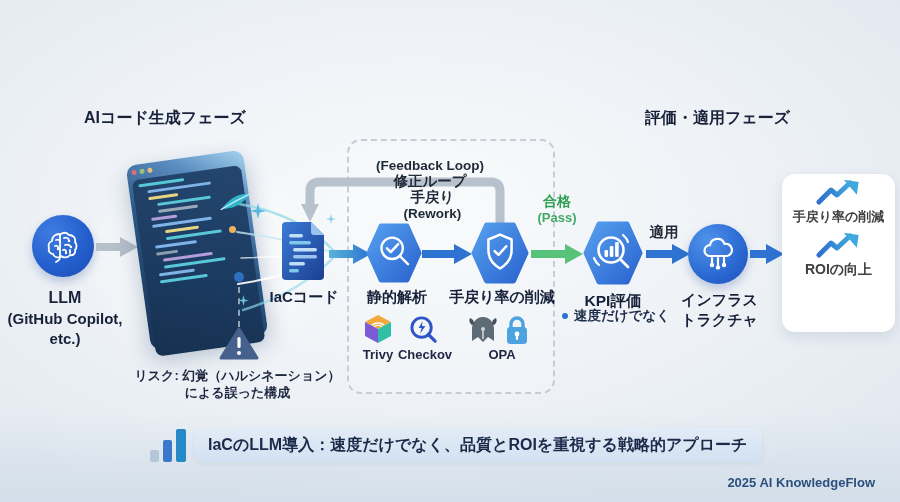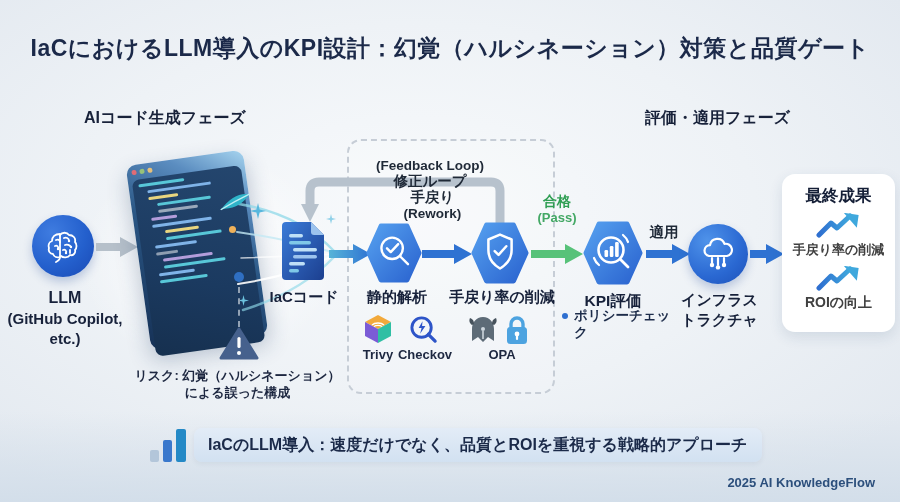--- a/index.html
+++ b/index.html
@@ -60,21 +60,20 @@
   .loop-l{font-size:14.5px;font-weight:bold;color:#1f2937;line-height:17px;}
   .loop-e{font-size:13.5px;font-weight:bold;color:#1f2937;}
 </style>
 </head>
 <body>
 
 <div class="canvas">
 
   <div class="abs glow"></div>
 
-  <div class="abs title ctr">IaCにおけるLLM導入のKPI設計：幻覚（ハルシネーション）対策と品質ゲート</div>
 
   <div class="abs phase ctr" style="left:60px;top:108px;width:210px;">AIコード生成フェーズ</div>
   <div class="abs phase ctr" style="left:630px;top:108px;width:175px;">評価・適用フェーズ</div>
 
   <div class="abs dashedbox"></div>
 
   <svg class="abs" style="left:296px;top:177px;" width="214" height="52">
     <path d="M204,52 V14 Q204,5 195,5 H23 Q14,5 14,14 V28" fill="none" stroke="#b7c2cd" stroke-width="9" stroke-linecap="butt"></path>
     <polygon points="5,27 23,27 14,45" fill="#b7c2cd"></polygon>
   </svg>
@@ -292,21 +291,21 @@
       <rect x="26.8" y="26" width="3.6" height="11" rx="1.2" fill="#ffffff"></rect>
       <rect x="32.1" y="22" width="3.6" height="15" rx="1.2" fill="#ffffff"></rect>
       <path d="M40,15 a16,16 0 0 1 5,7" stroke="#ffffff" stroke-width="2.2" fill="none" stroke-linecap="round"></path>
       <path d="M16,45 a16,16 0 0 1 -5,-7" stroke="#ffffff" stroke-width="2.2" fill="none" stroke-linecap="round"></path>
     </g>
   </svg>
   <div class="abs node-label ctr" style="left:568px;top:291px;width:90px;font-size:15.5px;">KPI評価</div>
   <div class="abs kpi-bullets">
     <div class="kb">
       <span class="bdot"></span>
-      <span class="btxt">ポリシーチェック</span>
+      <span class="btxt">速度だけでなく</span>
     </div>
   </div>
 
   <div class="abs loop-l ctr" style="left:638px;top:224px;width:52px;">適用</div>
   <svg class="abs arr" style="left:646px;top:242px;" width="44" height="24" viewBox="0 0 44 24">
     <path d="M0,8 H26 V2 L44,12 26,22 V16 H0 Z" fill="#2e72d2"></path>
   </svg>
 
   <div class="abs" style="left:688px;top:224px;width:60px;height:60px;border-radius:50%;
        background:radial-gradient(circle at 32% 28%,#4f93ea 0%,#2a68d2 60%,#1d50b8 100%);
@@ -328,21 +327,20 @@
   <div class="abs node-label ctr" style="left:672px;top:290px;width:95px;font-size:15px;line-height:20px;">
     <div>インフラス</div>
     <div>トラクチャ</div>
   </div>
 
   <svg class="abs arr" style="left:750px;top:242px;" width="34" height="24" viewBox="0 0 34 24">
     <path d="M0,8 H16 V2 L34,12 16,22 V16 H0 Z" fill="#2e72d2"></path>
   </svg>
 
   <div class="abs card">
-    <div class="ttl">最終成果</div>
     <svg style="display:block;margin:6px auto 2px;" width="46" height="26" viewBox="0 0 46 26">
       <defs>
           <linearGradient id="tr1" x1="0" y1="0" x2="1" y2="0">
         <stop offset="0" stop-color="#2e6fd0"></stop>
             <stop offset="1" stop-color="#3fa8dd"></stop>
       </linearGradient>
         </defs>
       <path d="M3,22 L15,10 L21,15 L34,3" fill="none" stroke="url(#tr1)" stroke-width="5" stroke-linecap="round" stroke-linejoin="round"></path>
       <polygon points="27,1 42,1 42,14" fill="#3fa8dd" transform="rotate(8 36 6)"></polygon>
     </svg>

